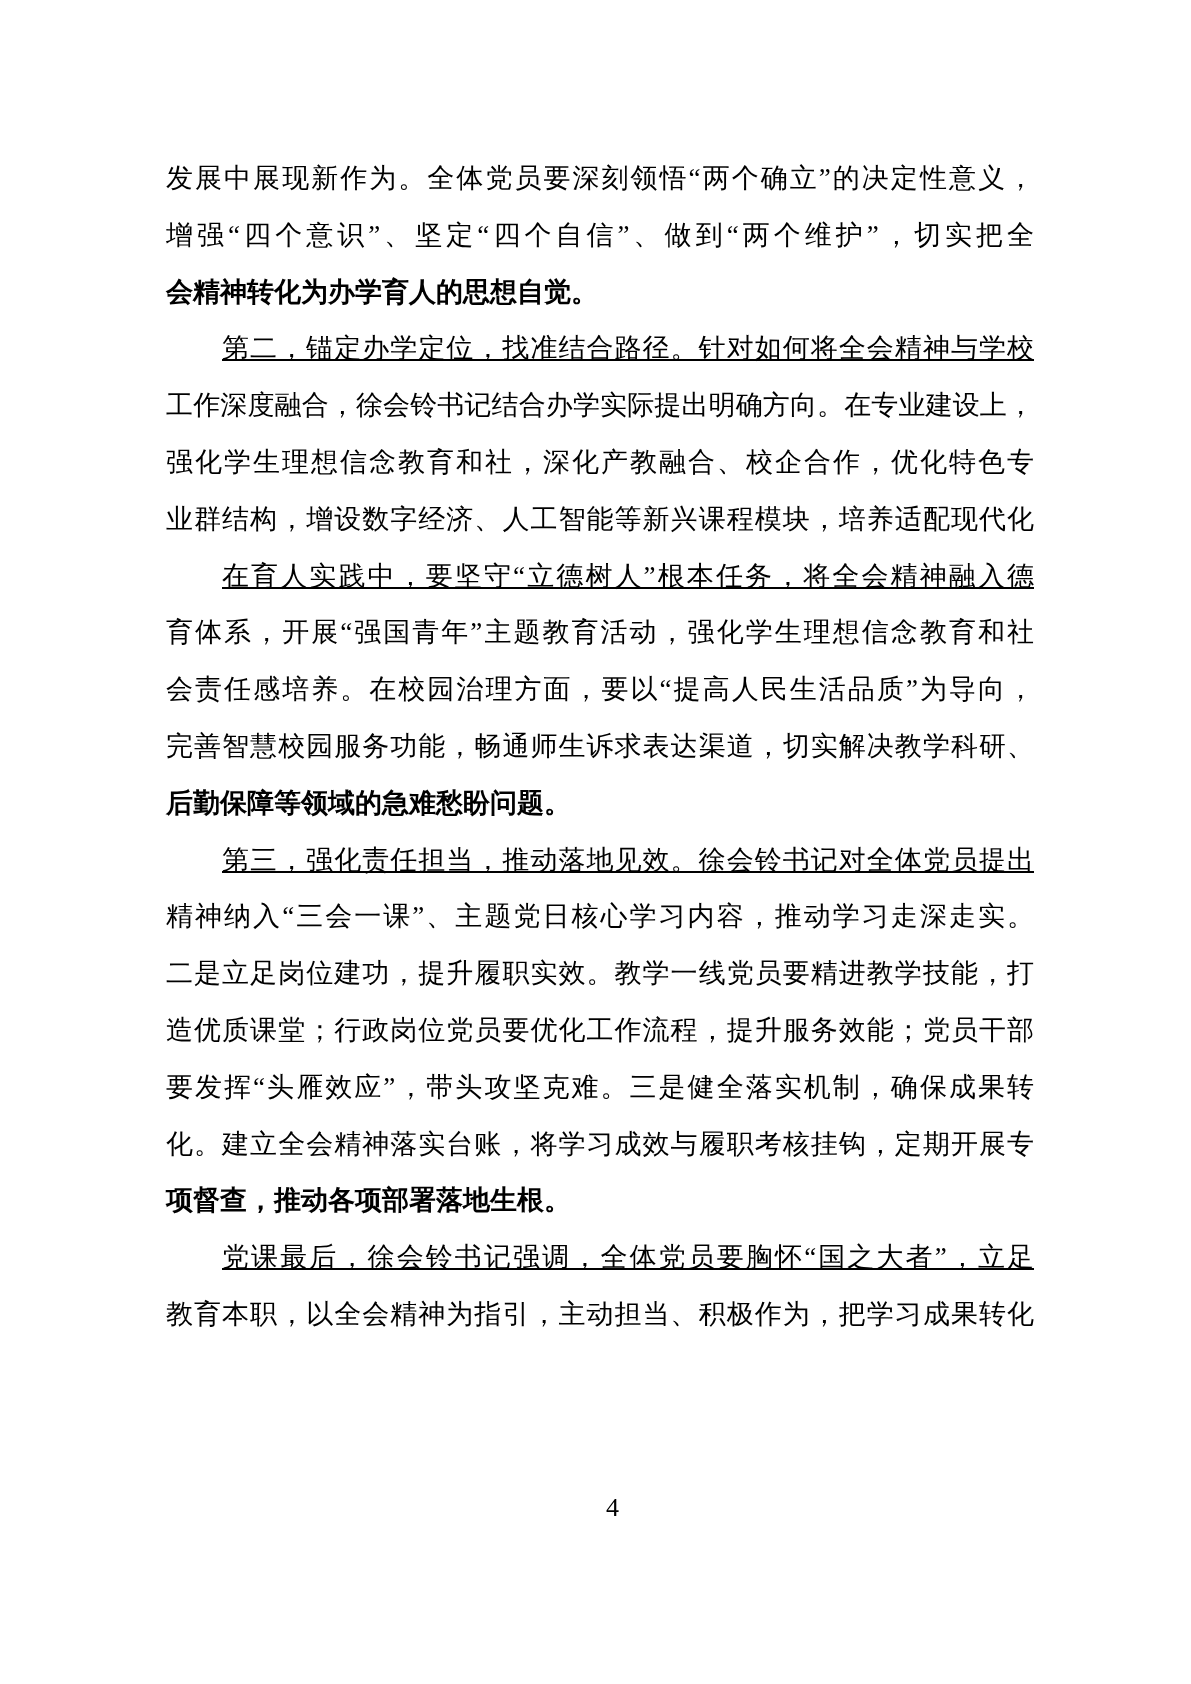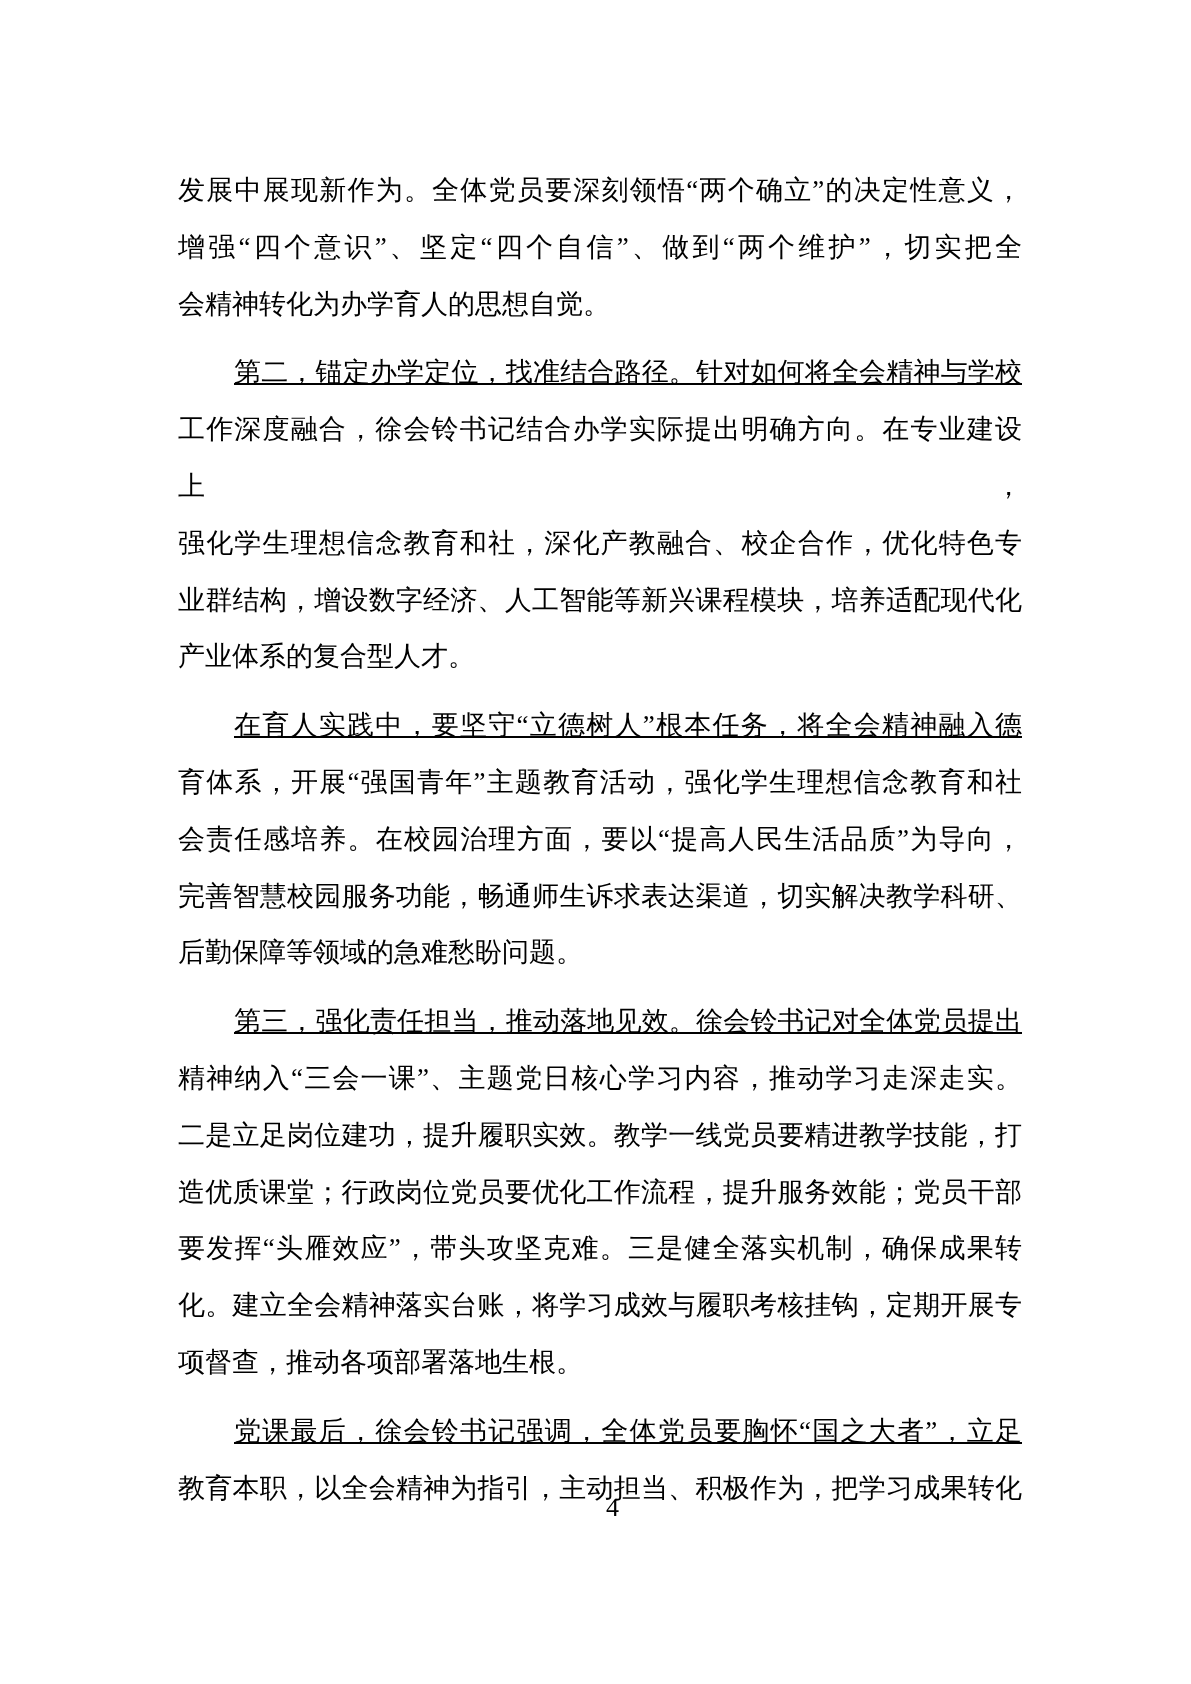--- a/index.html
+++ b/index.html
@@ -16,33 +16,34 @@
     font-family: "Liberation Serif", "DejaVu Serif", serif;
     overflow: hidden;
   }
   .document-body {
     position: absolute;
     left: 166px;
     top: 150px;
     width: 868px;
   }
   .paragraph {
-    margin: 12px;
+    margin: 0;
     padding: 0;
   }
   .line {
     font-size: 27px;
     line-height: 56.8px;
     white-space: normal;
     text-align: justify;
     text-align-last: justify;
     letter-spacing: 0;
   }
   .line.endline {
     text-align-last: left;
+    font-weight: bold;
   }
   .line.indent {
     text-indent: 56px;
     text-decoration: underline;
   }
   .footer {
     position: absolute;
     top: 1492px;
     left: 0;
     width: 1191px;
@@ -63,21 +64,20 @@
       <div class="paragraph">
         <div class="line">发展中展现新作为。全体党员要深刻领悟“两个确立”的决定性意义，</div>
         <div class="line">增强“四个意识”、坚定“四个自信”、做到“两个维护”，切实把全</div>
         <div class="line endline">会精神转化为办学育人的思想自觉。</div>
       </div>
       <div class="paragraph">
         <div class="line indent">第二，锚定办学定位，找准结合路径。针对如何将全会精神与学校</div>
         <div class="line">工作深度融合，徐会铃书记结合办学实际提出明确方向。在专业建设上，</div>
         <div class="line">强化学生理想信念教育和社，深化产教融合、校企合作，优化特色专</div>
         <div class="line">业群结构，增设数字经济、人工智能等新兴课程模块，培养适配现代化</div>
-        <div class="line endline">产业体系的复合型人才。</div>
       </div>
       <div class="paragraph">
         <div class="line indent">在育人实践中，要坚守“立德树人”根本任务，将全会精神融入德</div>
         <div class="line">育体系，开展“强国青年”主题教育活动，强化学生理想信念教育和社</div>
         <div class="line">会责任感培养。在校园治理方面，要以“提高人民生活品质”为导向，</div>
         <div class="line">完善智慧校园服务功能，畅通师生诉求表达渠道，切实解决教学科研、</div>
         <div class="line endline">后勤保障等领域的急难愁盼问题。</div>
       </div>
       <div class="paragraph">
         <div class="line indent">第三，强化责任担当，推动落地见效。徐会铃书记对全体党员提出</div>

